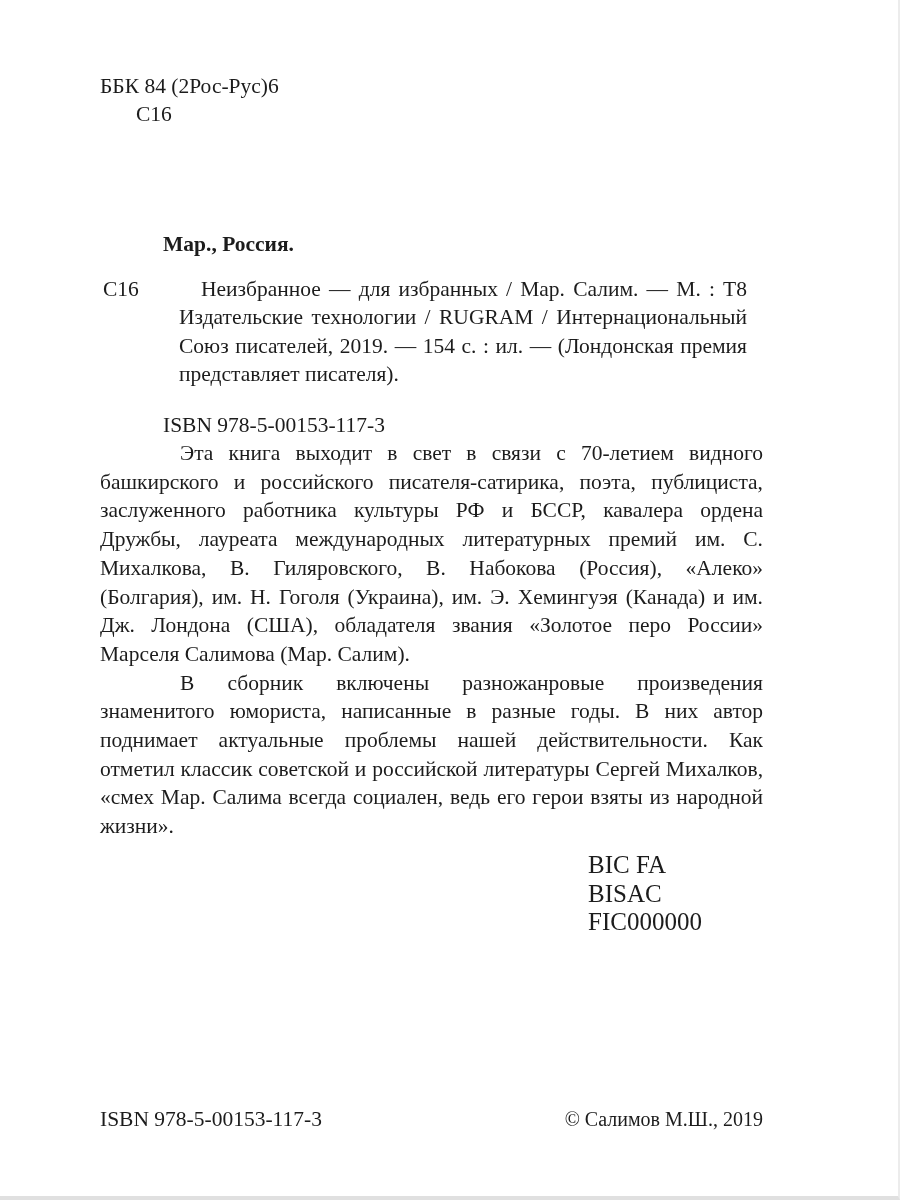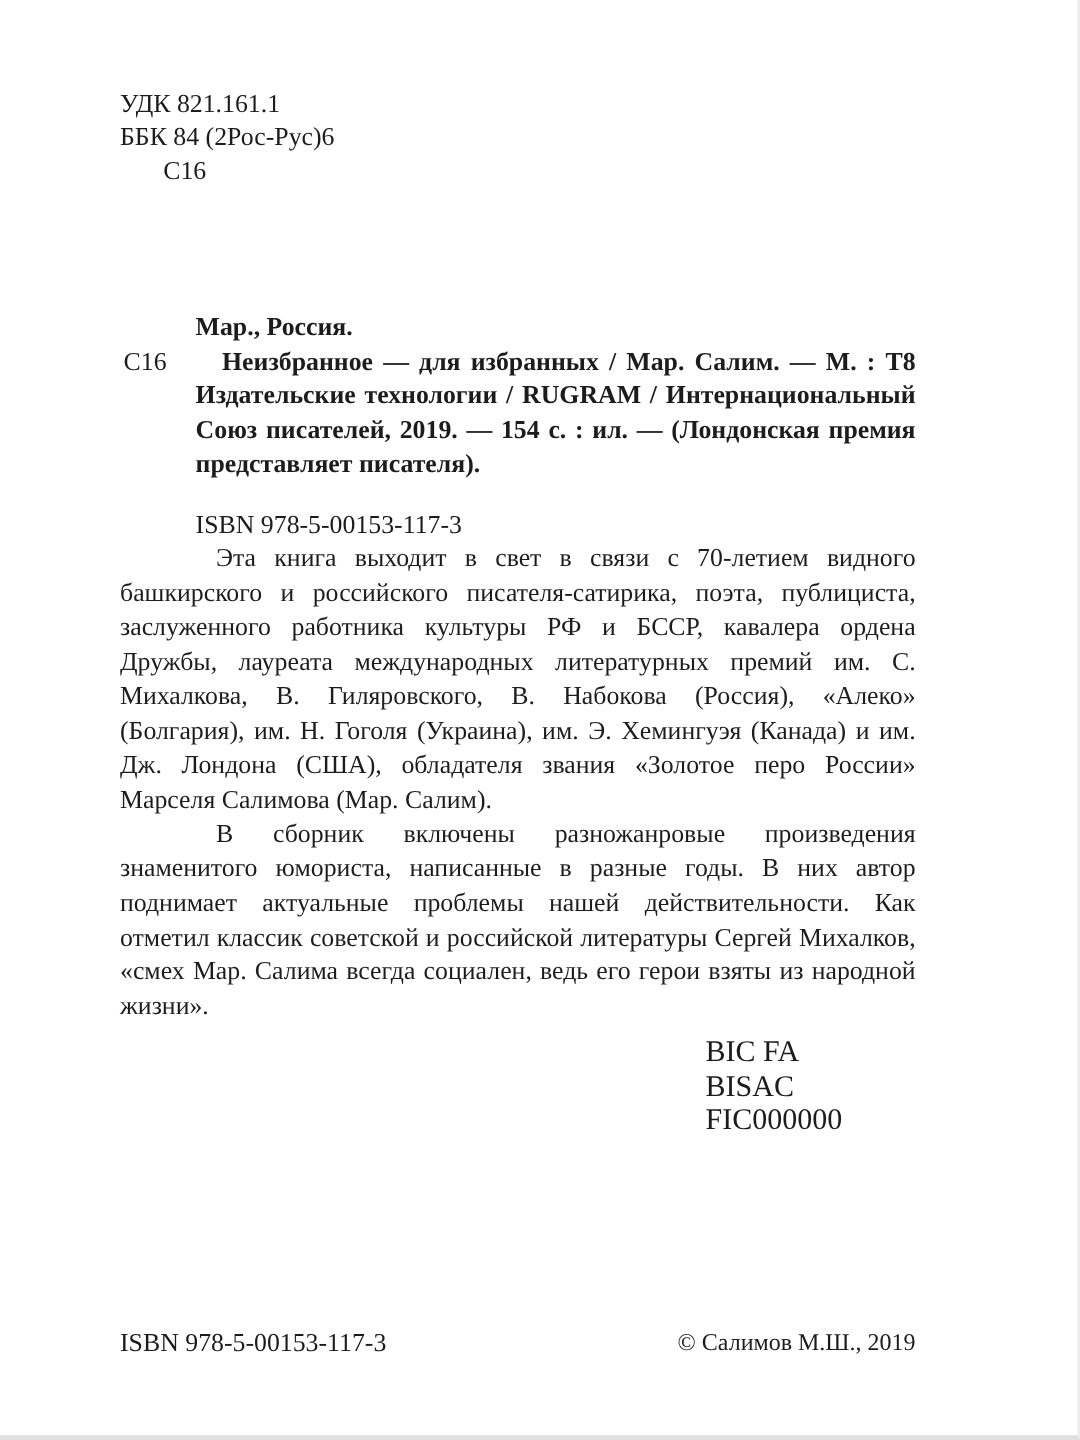--- a/index.html
+++ b/index.html
@@ -42,24 +42,23 @@
   }
   .biblio-row {
     position: relative;
   }
   .margin-code {
     position: absolute;
     left: -60px;
     top: 0;
   }
   .description {
-    margin: 0;
+    margin: 16px;
     text-align: justify;
     text-indent: 22px;
-    font-weight: bold;
   }
   .isbn-top {
     margin-top: 22px;
   }
   .annotation {
     font-size: 21.5px;
     line-height: 28.7px;
   }
   .annotation p {
     margin: 0;
@@ -91,21 +90,20 @@
     text-align: center;
     margin-top: 35px;
   }
 </style>
 </head>
 <body>
 
 <div class="page">
 
   <div class="top-block">
-    <div>УДК 821.161.1</div>
     <div>ББК 84 (2Рос-Рус)6</div>
     <div class="indent1">С16</div>
   </div>
 
   <div class="biblio">
     <div class="author">Мар., Россия.</div>
     <div class="biblio-row">
       <span class="margin-code">С16</span>
       <p class="description">Неизбранное — для избранных / Мар. Салим. — М. : Т8 Издательские технологии / RUGRAM / Интернациональный Союз писателей, 2019. — 154 с. : ил. — (Лондонская премия представляет писателя).</p>
     </div>

